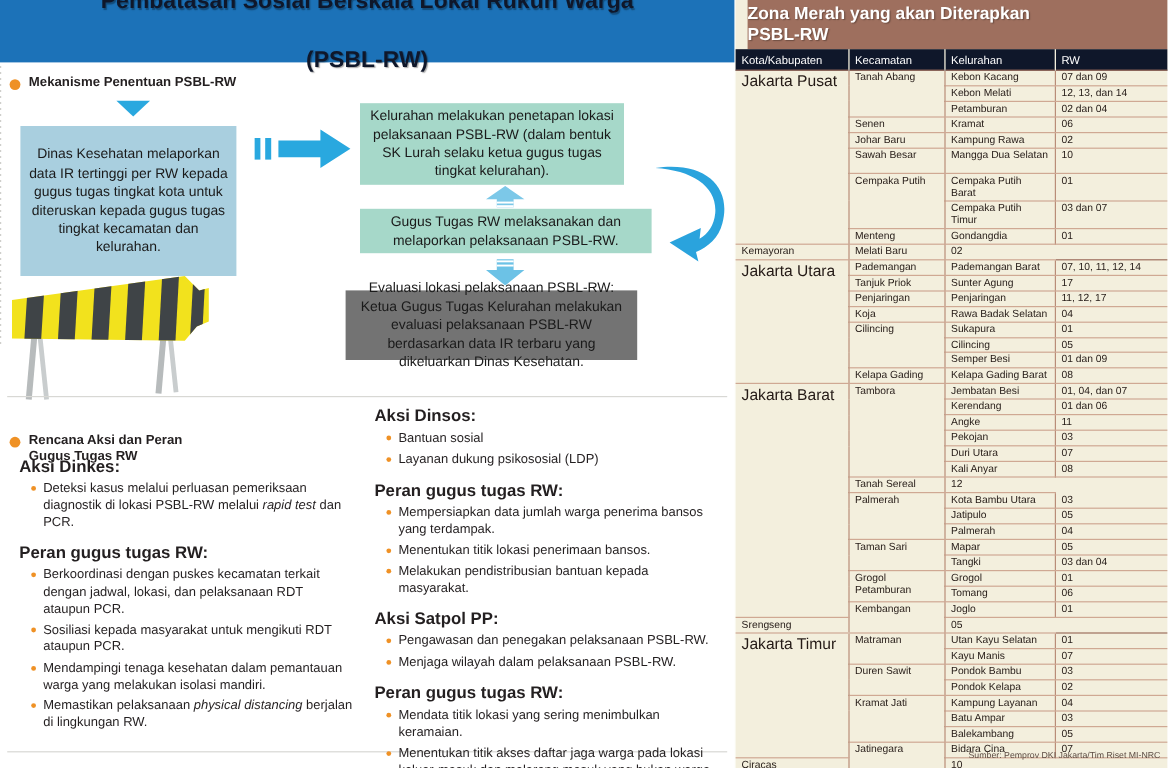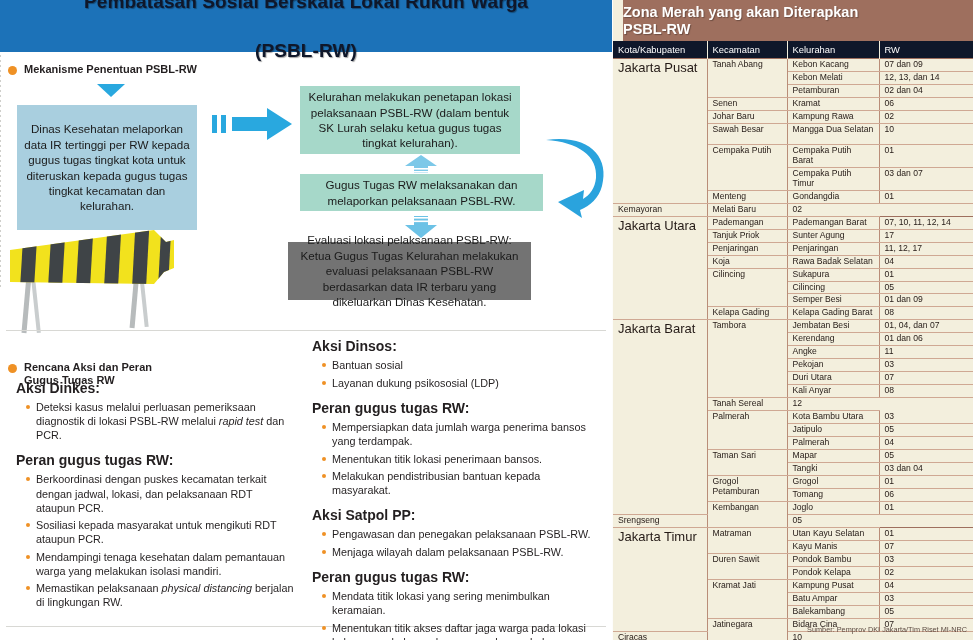--- a/index.html
+++ b/index.html
@@ -462,21 +462,21 @@
               <td rowspan="2">Duren Sawit</td>
               <td>Pondok Bambu</td>
               <td>03</td>
             </tr>
             <tr>
               <td>Pondok Kelapa</td>
               <td>02</td>
             </tr>
             <tr>
               <td rowspan="3">Kramat Jati</td>
-              <td>Kampung Pusat</td>
+              <td>Kampung Layanan</td>
               <td>04</td>
             </tr>
             <tr>
               <td>Batu Ampar</td>
               <td>03</td>
             </tr>
             <tr>
               <td>Balekambang</td>
               <td>05</td>
             </tr>

